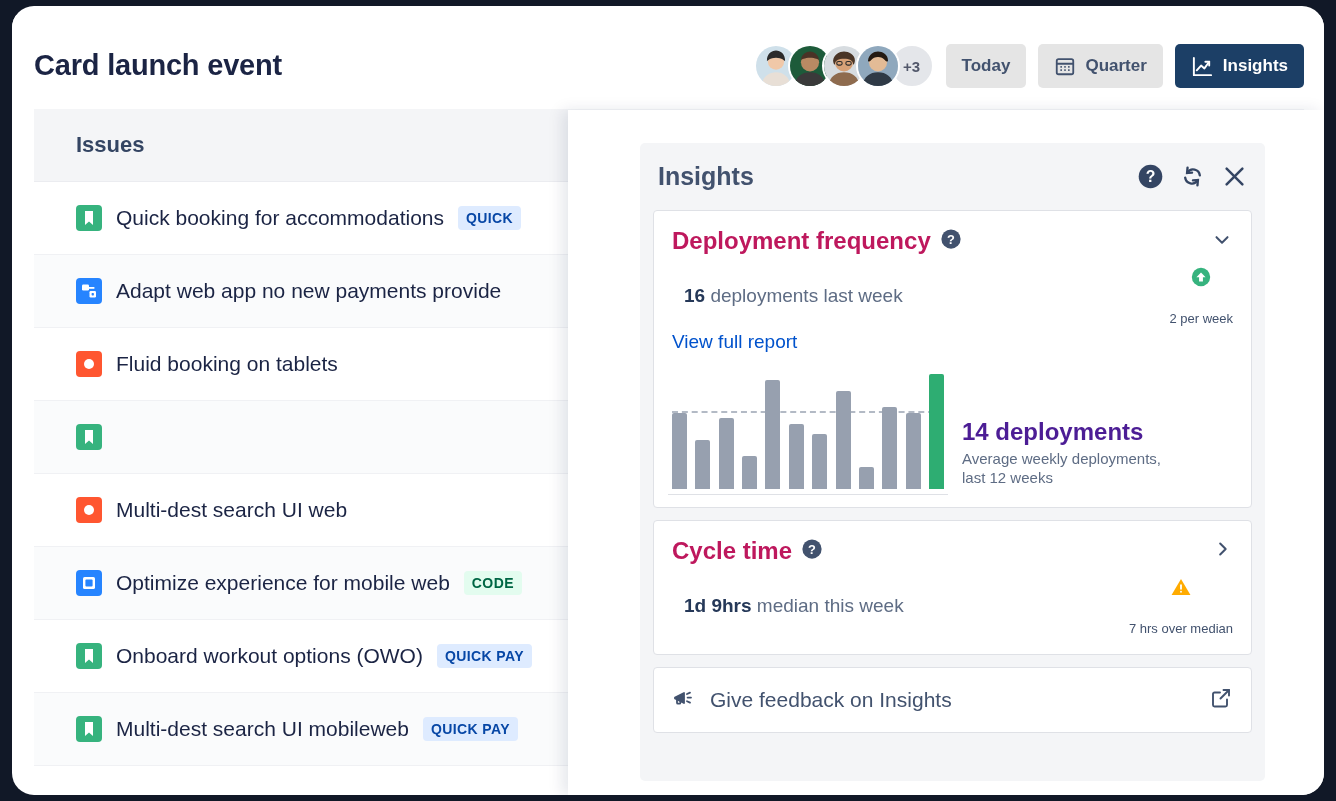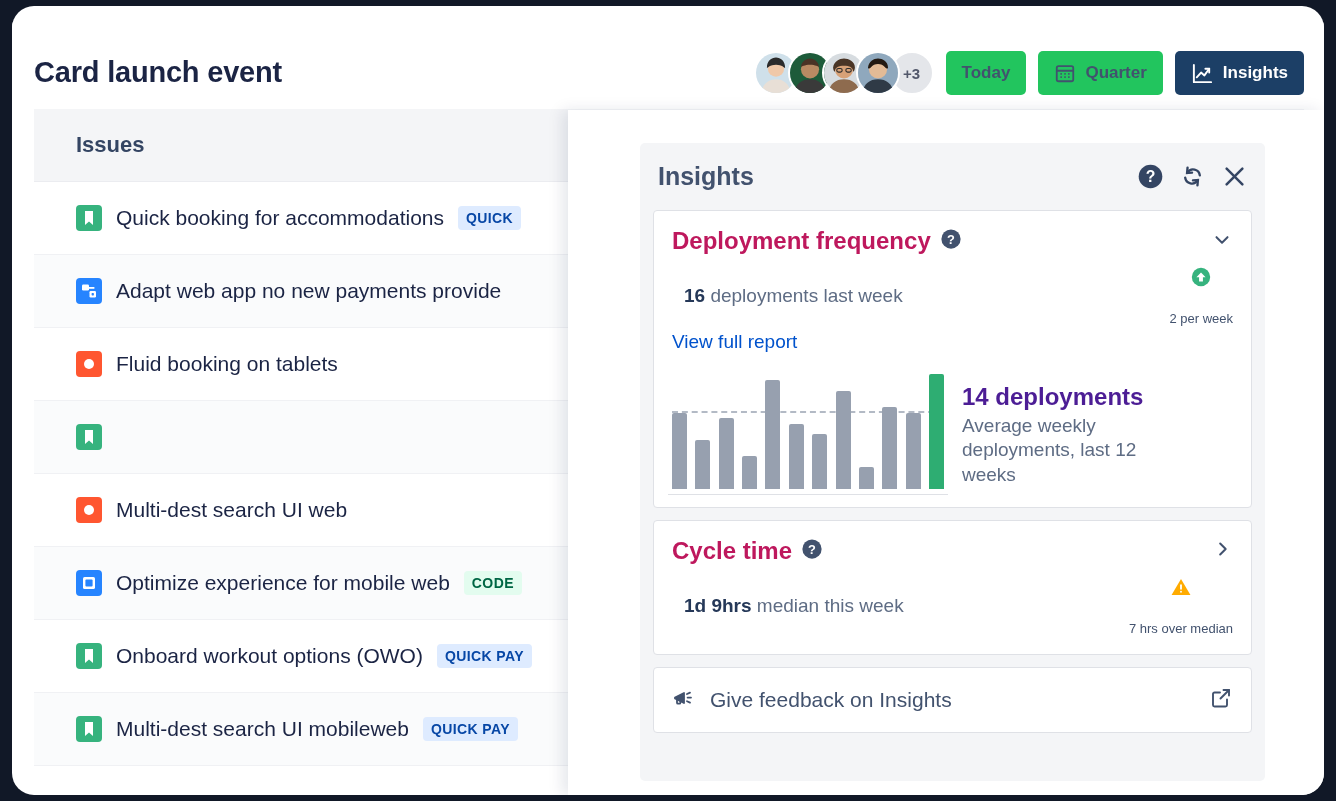--- a/index.html
+++ b/index.html
@@ -17,21 +17,21 @@
     left: 12px; top: 6px;
     width: 1312px; height: 789px;
     background: #ffffff;
     border-radius: 22px;
     overflow: hidden;
   }
 
   
   .header {
     position: absolute;
-    left: 0; top: 16px; right: 0; height: 103px;
+    left: 0; top: 9px; right: 0; height: 103px;
     background: #ffffff;
   }
   .page-title {
     position: absolute;
     left: 22px; top: 34px;
     font-size: 29px;
     font-weight: 700;
     color: #1b2444;
     letter-spacing: -0.2px;
   }
@@ -69,21 +69,21 @@
   }
 
   
   .hbtn {
     height: 44px;
     border-radius: 5px;
     display: flex; align-items: center; gap: 9px;
     padding: 0 16px;
     font-size: 17px;
     font-weight: 600;
-    background: #22c55e;
+    background: #e5e5e5;
     color: #42526e;
     border: none;
     cursor: pointer;
     white-space: nowrap;
     font-family: "Liberation Sans", sans-serif;
   }
   .hbtn.primary { background: #1c3f66; color: #ffffff; }
   .hbtn svg { display: block; }
 
   
@@ -210,21 +210,21 @@
   }
   .chart-axis {
     position: absolute; left: -4px; right: -4px; bottom: -6px;
     border-top: 1px solid #dfe1e6;
   }
   .chart-note { padding-bottom: 2px; }
   .chart-note-value {
     font-size: 24px; font-weight: 700; color: #4c1d95; line-height: 1.25;
   }
   .chart-note-desc {
-    font-size: 19px; color: #5e6c84; line-height: 1.28; margin-top: 2px;
+    font-size: 15px; color: #5e6c84; line-height: 1.28; margin-top: 2px;
     max-width: 215px;
   }
 
   
   .feedback {
     background: #ffffff;
     border: 1px solid #dfe1e6;
     border-radius: 4px;
     height: 66px;
     display: flex; align-items: center;

